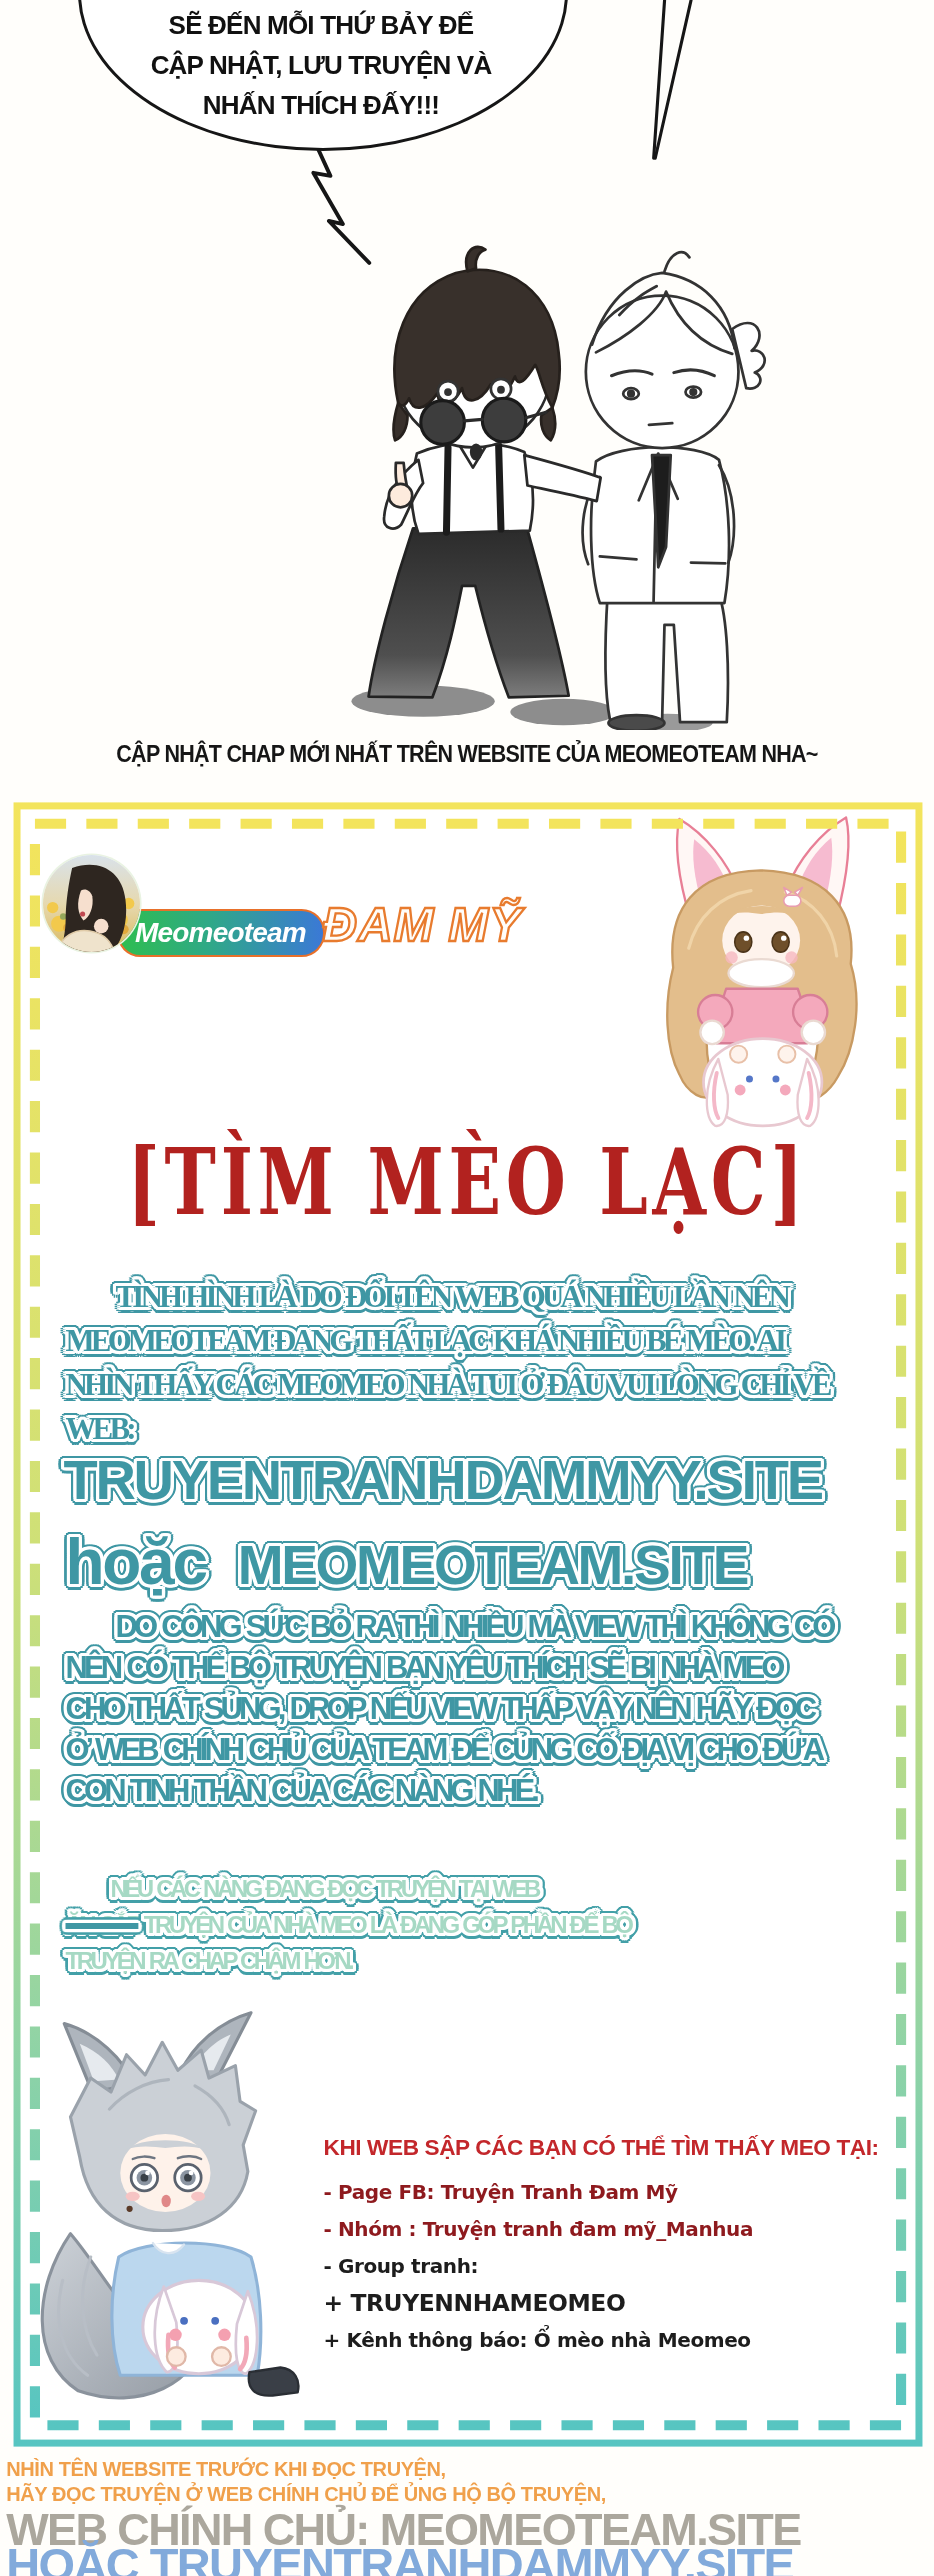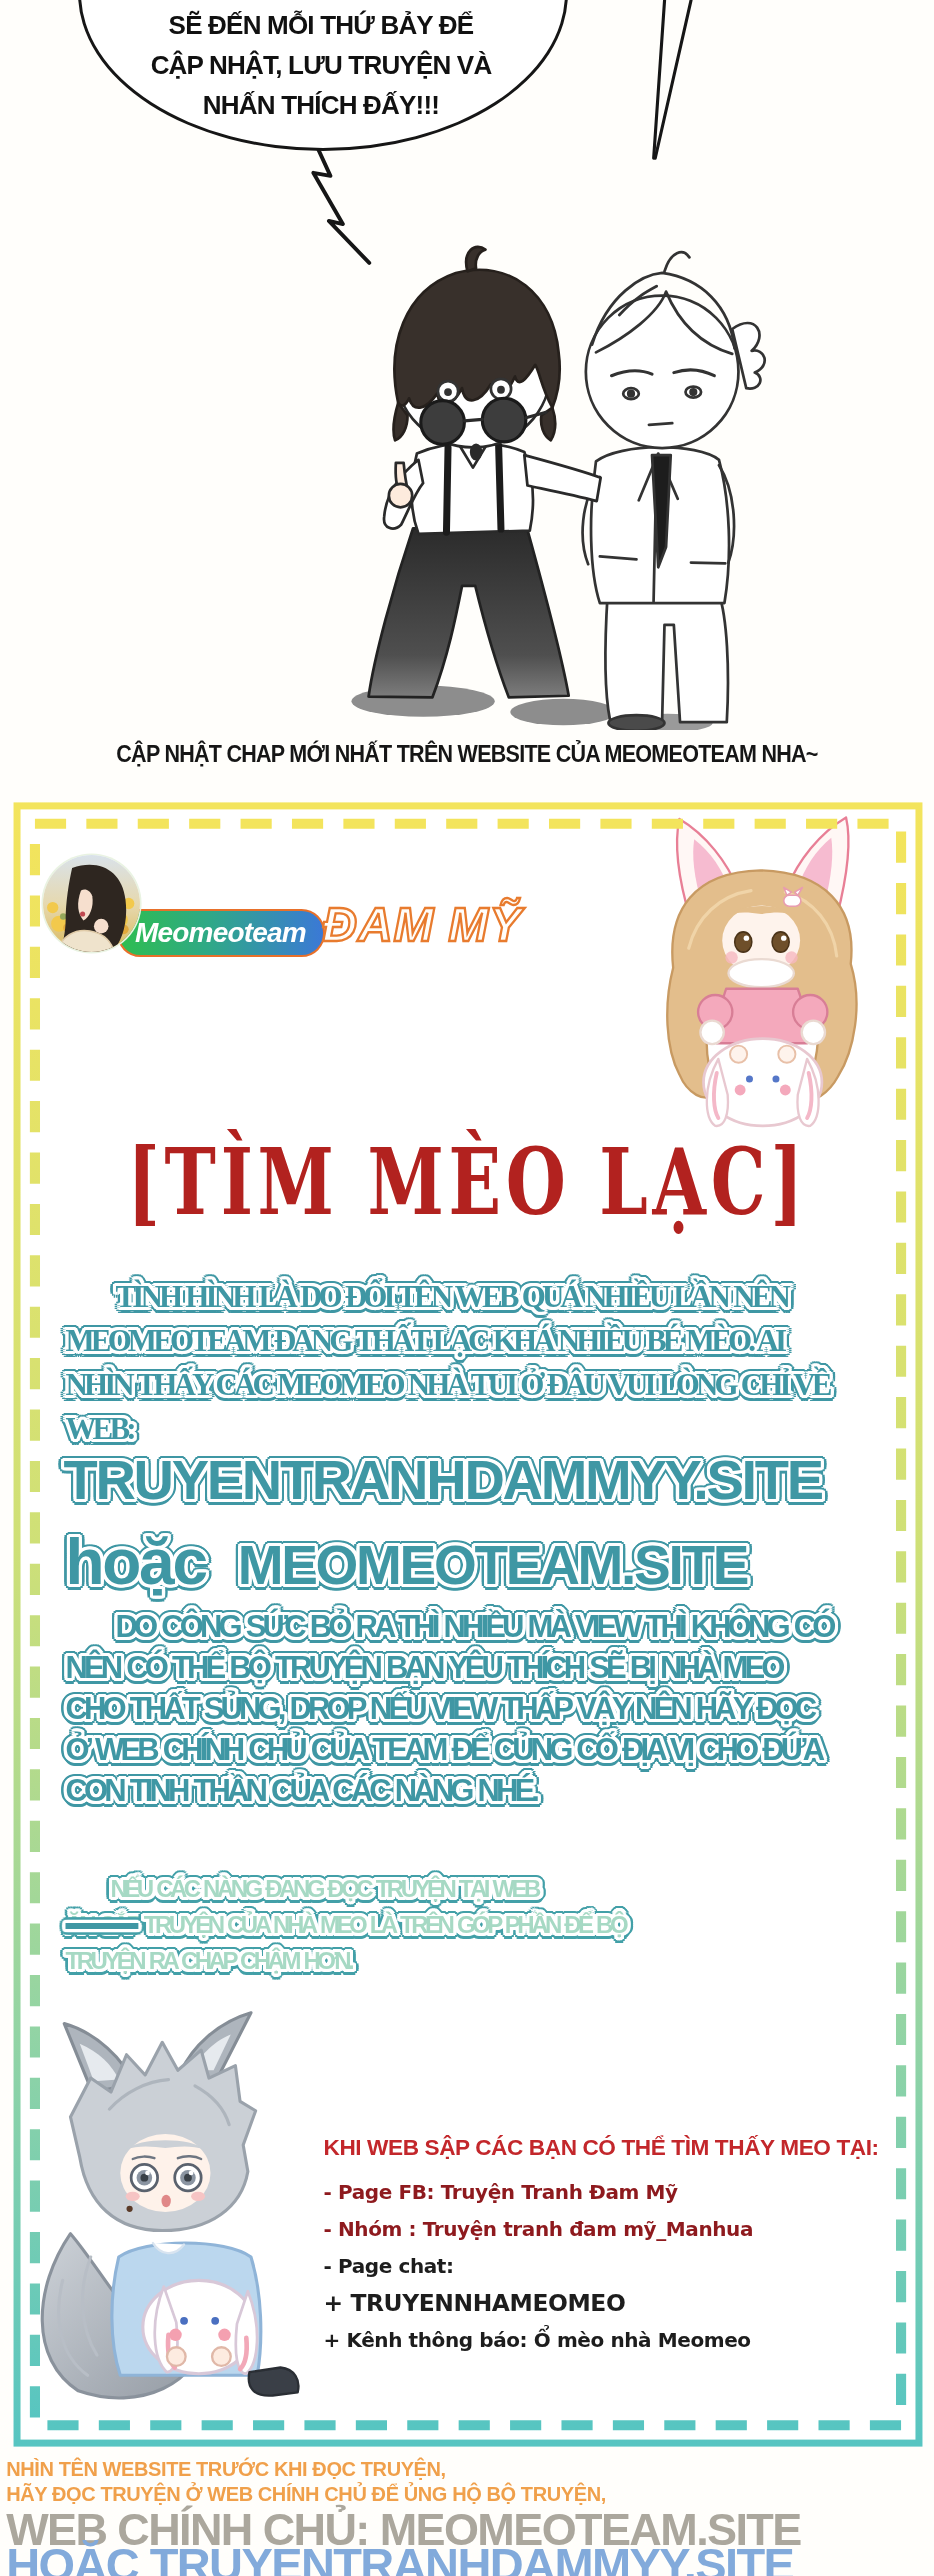--- a/index.html
+++ b/index.html
@@ -319,21 +319,21 @@
       <span class="hoac">hoặc</span><span class="site2">MEOMEOTEAM.SITE</span>
     </div>
 
     <div class="para tx-teal p2">DO CÔNG SỨC BỎ RA THÌ NHIỀU MÀ VIEW THÌ KHÔNG CÓ
 NÊN CÓ THỂ BỘ TRUYỆN BẠN YÊU THÍCH SẼ BỊ NHÀ MEO
 CHO THẤT SỦNG, DROP NẾU VIEW THẤP VẬY NÊN HÃY ĐỌC
 Ở WEB CHÍNH CHỦ CỦA TEAM ĐỂ CỦNG CỐ ĐỊA VỊ CHO ĐỨA
 CON TINH THẦN CỦA CÁC NÀNG NHÉ.</div>
 
     <div class="para tx-mint p3"><span>NẾU CÁC NÀNG ĐANG ĐỌC TRUYỆN TẠI WEB
-</span><span class="struck">ĂN CẮP</span><span> TRUYỆN CỦA NHÀ MEO LÀ TRÊN GÓP PHẦN ĐỂ BỘ
+</span><span class="struck">ĂN CẮP</span><span> TRUYỆN CỦA NHÀ MEO LÀ ĐANG GÓP PHẦN ĐỂ BỘ
 TRUYỆN RA CHAP CHẬM HƠN.</span></div>
 
     <svg class="wolf-boy" width="319" height="409" viewBox="0 0 410 525">
       <defs>
         <linearGradient id="tailg" x1="0" y1="0" x2="1" y2="1">
           <stop offset="0" stop-color="#CDD2D8"></stop>
             <stop offset="1" stop-color="#939AA3"></stop>
         </linearGradient>
       </defs>
       <g stroke-linejoin="round" stroke-linecap="round">
@@ -382,21 +382,21 @@
         <circle cx="264" cy="458" r="12" fill="#FDEBE0" stroke="#E0B8A8" stroke-width="3"></circle>
 
         <path d="M300,478 C296,498 306,510 330,508 L362,504 C366,488 358,474 340,472 Z" fill="#3A3F47" stroke="#2A2E34" stroke-width="3"></path>
       </g>
     </svg>
 
     <div class="contacts">
       <div class="c-header">KHI WEB SẬP CÁC BẠN CÓ THỂ TÌM THẤY MEO TẠI:</div>
       <div class="c-item c-red">- Page FB: Truyện Tranh Đam Mỹ</div>
       <div class="c-item c-red">- Nhóm : Truyện tranh đam mỹ_Manhua</div>
-      <div class="c-item c-black">- Page chat:</div>
+      <div class="c-item c-black">- Group tranh:</div>
       <div class="c-item c-black c-caps">+ TRUYENNHAMEOMEO</div>
       <div class="c-item c-black">+ Kênh thông báo: Ổ mèo nhà Meomeo</div>
     </div>
   </div>
 
   <div class="footer">
     <div class="f-note">NHÌN TÊN WEBSITE TRƯỚC KHI ĐỌC TRUYỆN,</div>
     <div class="f-note">HÃY ĐỌC TRUYỆN Ở WEB CHÍNH CHỦ ĐỂ ỦNG HỘ BỘ TRUYỆN,</div>
     <div class="f-main1">WEB CHÍNH CHỦ: MEOMEOTEAM.SITE</div>
     <div class="f-main2">HOẶC TRUYENTRANHDAMMYY.SITE</div>

